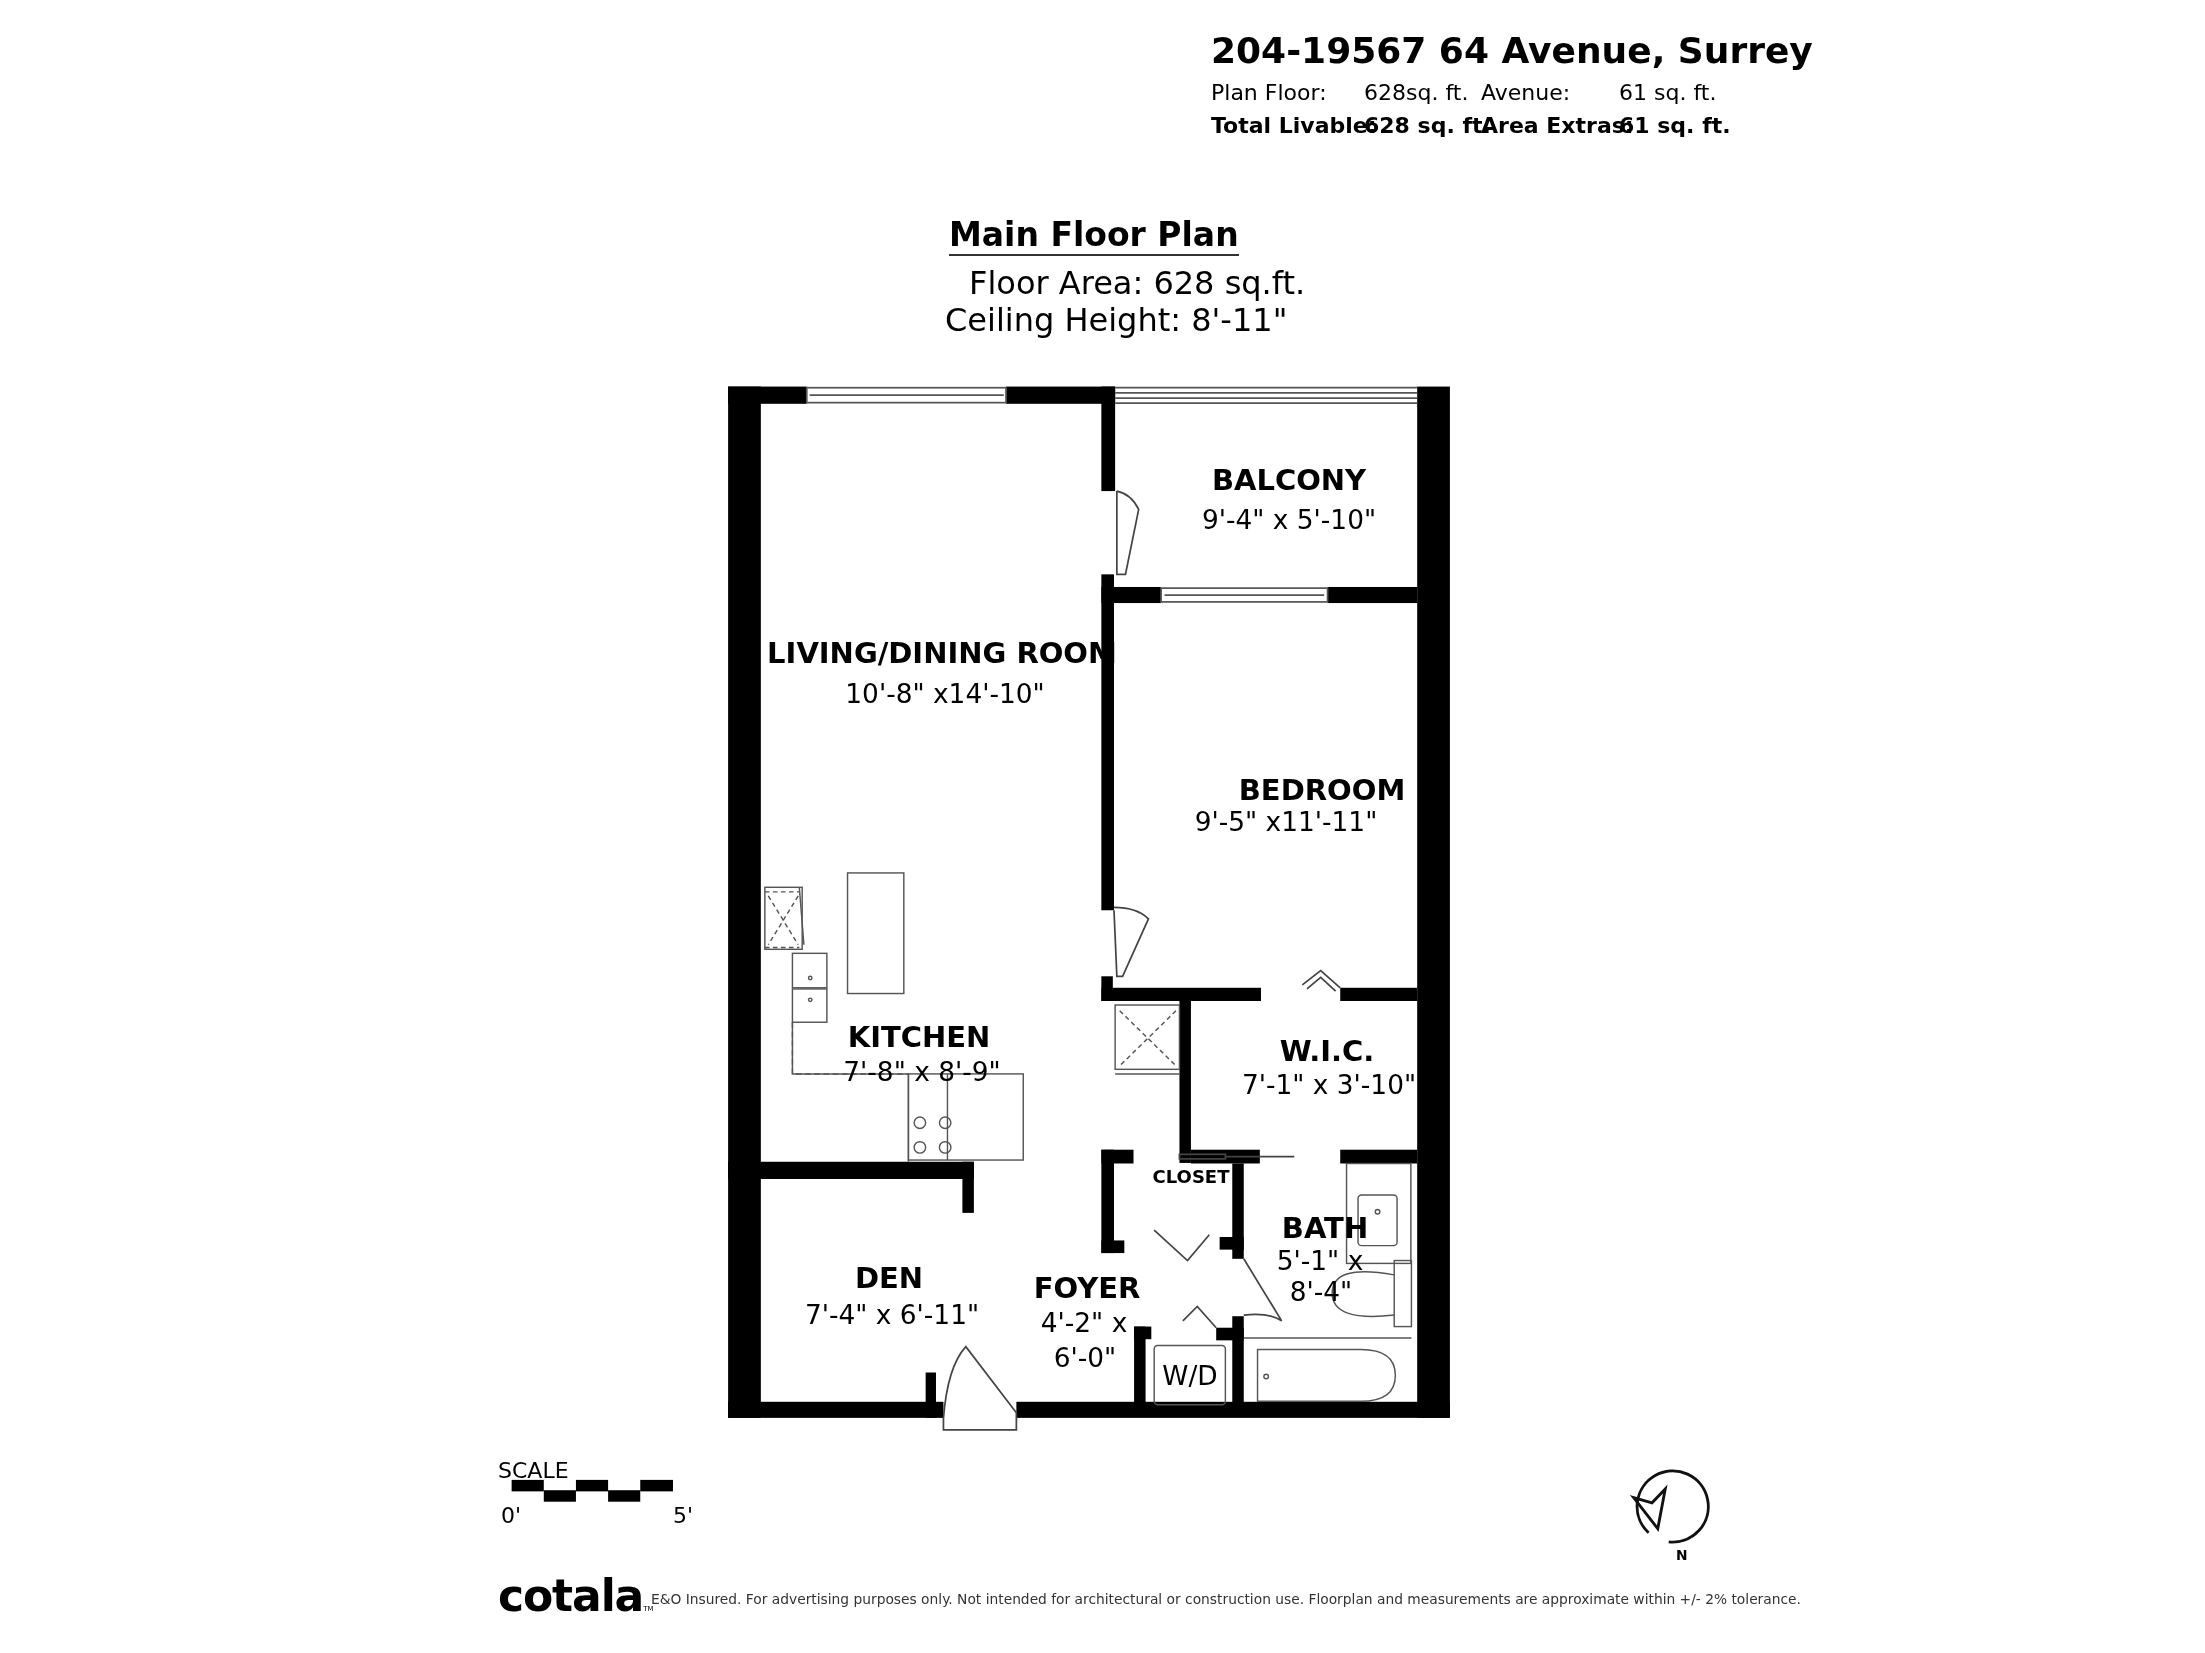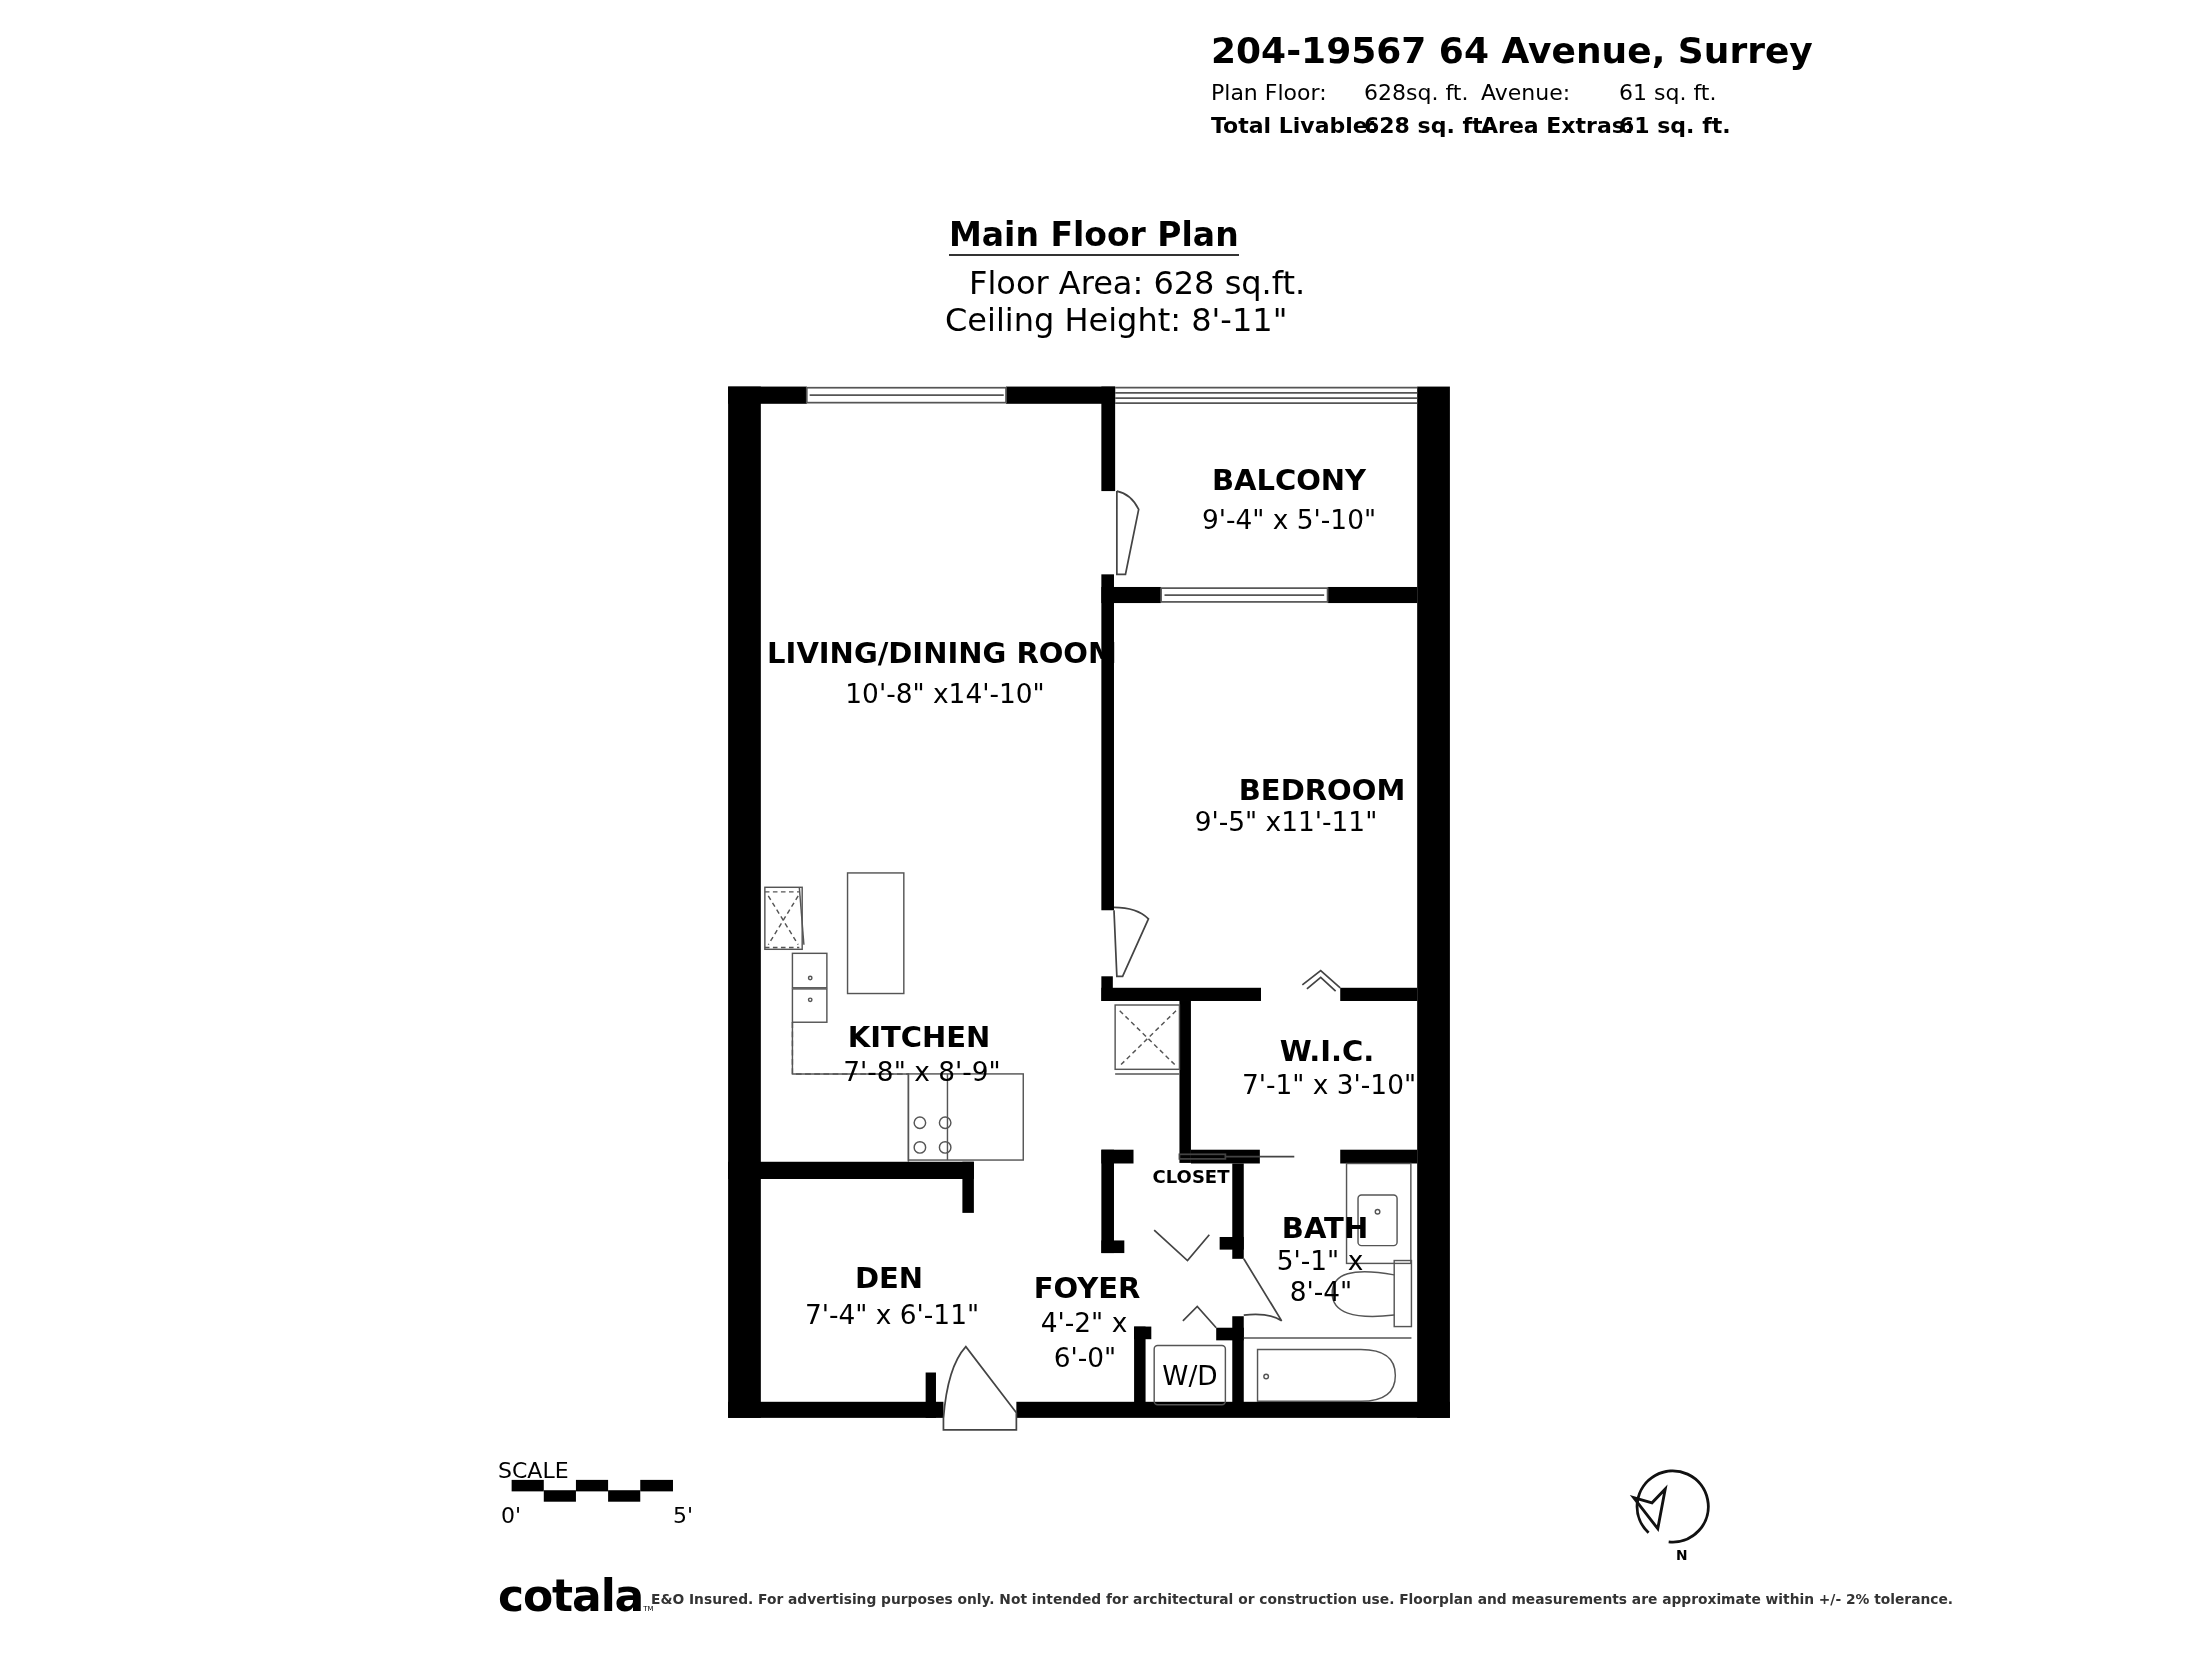--- a/index.html
+++ b/index.html
@@ -30,21 +30,21 @@
   .rsmall { font-weight:bold; font-size:18px; text-align:center; transform:translateX(-50%); }
 
   
   .scale-label { left:498px; top:1458px; font-size:22px; }
   .scale-0 { left:501px; top:1503px; font-size:22px; }
   .scale-5 { left:673px; top:1503px; font-size:22px; }
 
   
   .logo { left:498px; top:1574px; font-size:44px; font-weight:bold; letter-spacing:-1.1px; line-height:1; }
   .logo-tm { font-size:6.9px; font-weight:normal; letter-spacing:0; }
-  .disclaimer { left:651px; top:1591px; font-size:13.8px; color:#333;font-weight:bold; }
+  .disclaimer { left:651px; top:1591px; font-size:13.8px; color:#333; }
 
   svg { position:absolute; left:0; top:0; }
 </style>
 </head>
 <body>
 
 <div class="abs hdr-title">204-19567 64 Avenue, Surrey</div>
 
 <div class="abs hdr-row r1 hdr-l1">Plan Floor:</div>
 <div class="abs hdr-row r1 hdr-v1">628sq. ft.</div>

